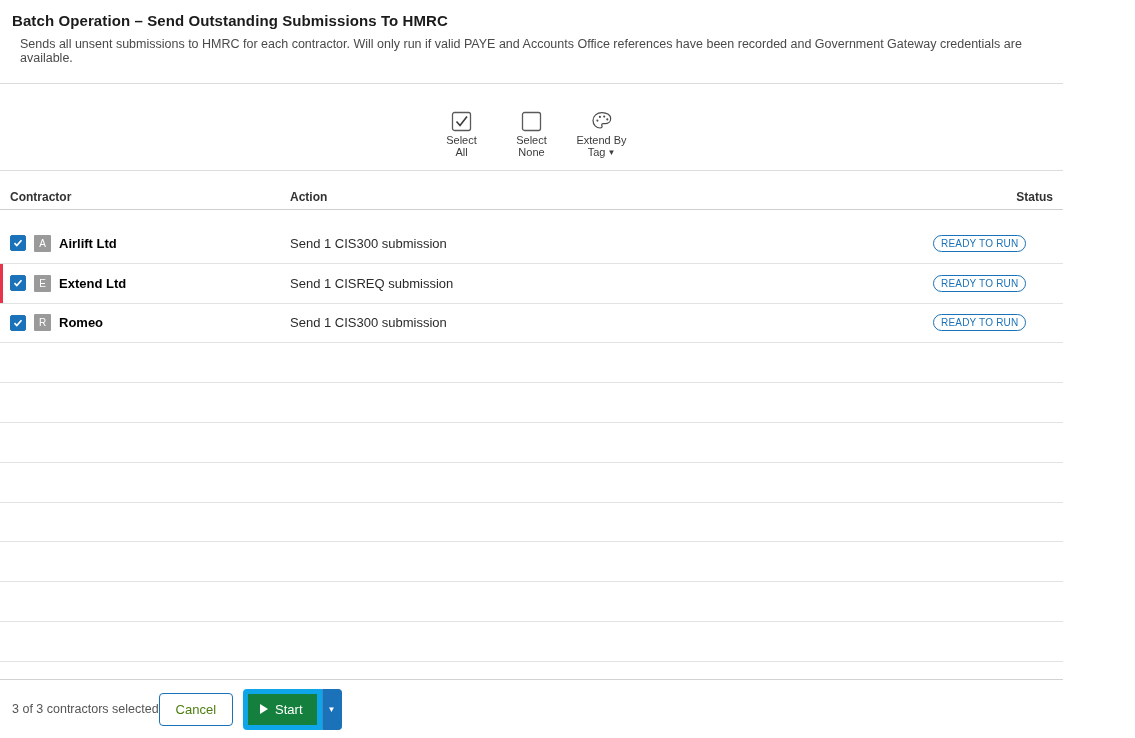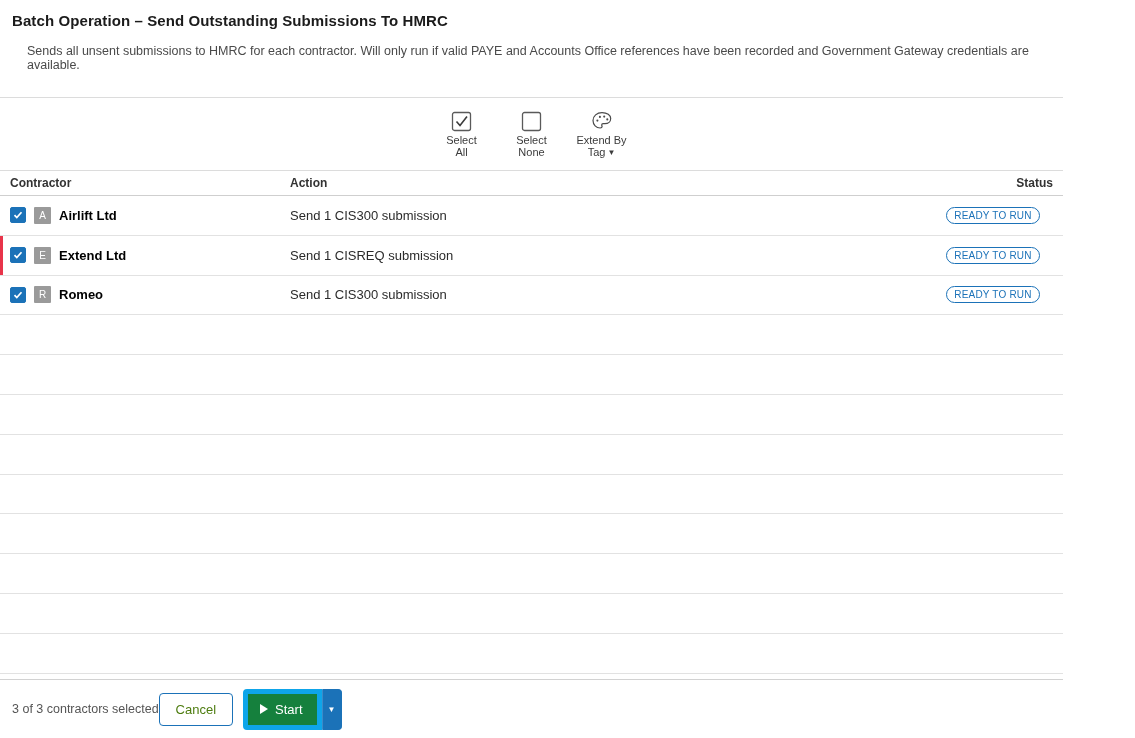--- a/index.html
+++ b/index.html
@@ -14,39 +14,40 @@
     font-size: 13px;
     color: #2b2b2b;
     overflow: hidden;
   }
   .page {
     width: 1063px;
     height: 738px;
     position: relative;
     display: flex;
     flex-direction: column;
+    gap: 14px;
   }
 
   
   .header {
     padding: 12px 12px 10px 12px;
     border-bottom: 1px solid #dcdcdc;
     background: #ffffff;
   }
   .header-title {
     font-size: 15px;
     font-weight: bold;
     color: #1b1b1b;
     margin: 0 0 8px 0;
     letter-spacing: 0.1px;
   }
   .header-subtitle {
     font-size: 12.5px;
     color: #4a4a4a;
-    margin: 15px;
+    margin: 8px;
   }
 
   
   .toolbar {
     height: 62px;
     border-bottom: 1px solid #dcdcdc;
     display: flex;
     align-items: flex-start;
     justify-content: center;
     gap: 6px;
@@ -163,21 +164,21 @@
     color: #000000;
   }
   .cell-action {
     flex: 1;
     font-size: 13px;
     color: #2b2b2b;
   }
   .cell-status {
     width: 120px;
     display: flex;
-    justify-content: center;
+    justify-content: flex-start;
   }
   .badge {
     border: 1px solid #1b72b8;
     color: #1b72b8;
     border-radius: 9px;
     font-size: 10px;
     padding: 2px 7px 2px 7px;
     letter-spacing: 0.2px;
     white-space: nowrap;
   }

